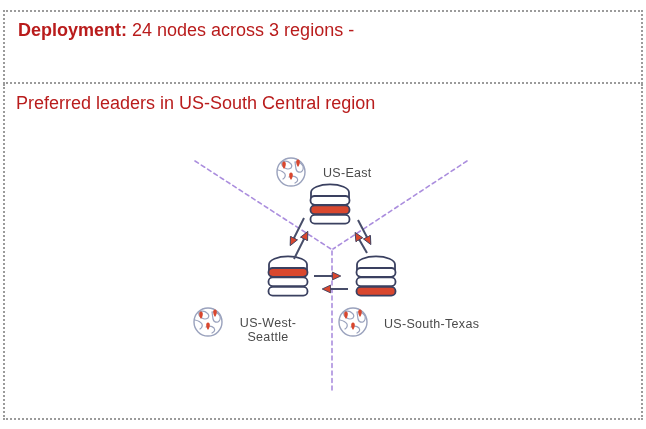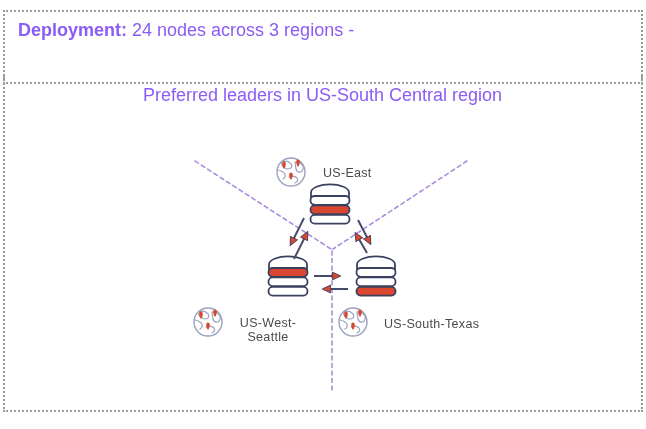--- a/index.html
+++ b/index.html
@@ -5,22 +5,22 @@
   html,body { margin:0; padding:0; background:#fff; }
   #frame {
     position:relative; width:646px; height:429px; background:#fff;
     font-family:"Liberation Sans", sans-serif; color:#161616; overflow:hidden;
   }
   .panel {
     position:absolute; left:3px; width:640px; box-sizing:border-box;
     border:2px dotted #9b9b9b; background:transparent;
   }
   #deployment-panel { top:10px; height:74px; padding:7px 14px 0 13px; }
-  #leaders-panel    { top:76px; height:336px; border-top:0; padding:8px 12px 0 11px;text-align:center; }
-  .note { margin:0; font-size:18px; line-height:23.5px; color:#8b5cf6; }
+  #leaders-panel    { top:84px; height:336px; border-top:0; padding:8px 12px 0 11px; }
+  .note { margin:0; font-size:18px; line-height:23.5px; color:#b91c1c; }
   .note .bold { font-weight:700; }
   .line2 { padding-left:4px; }
   #diagram { position:absolute; left:0; top:0; width:646px; height:429px; pointer-events:none; }
 
   
   .boundary   { fill:none; stroke-width:1.6; stroke-dasharray:4 3.5; stroke-linecap:round; }
   .db-dome    { fill:#ffffff; stroke:#3a4060; stroke-width:1.8; stroke-linejoin:round; }
   .band       { fill:#ffffff; stroke:#3a4060; stroke-width:1.8; }
   .band-red   { stroke:#3a4060; stroke-width:1.8; }
   .shaft      { stroke:#474d69; stroke-width:2; }

